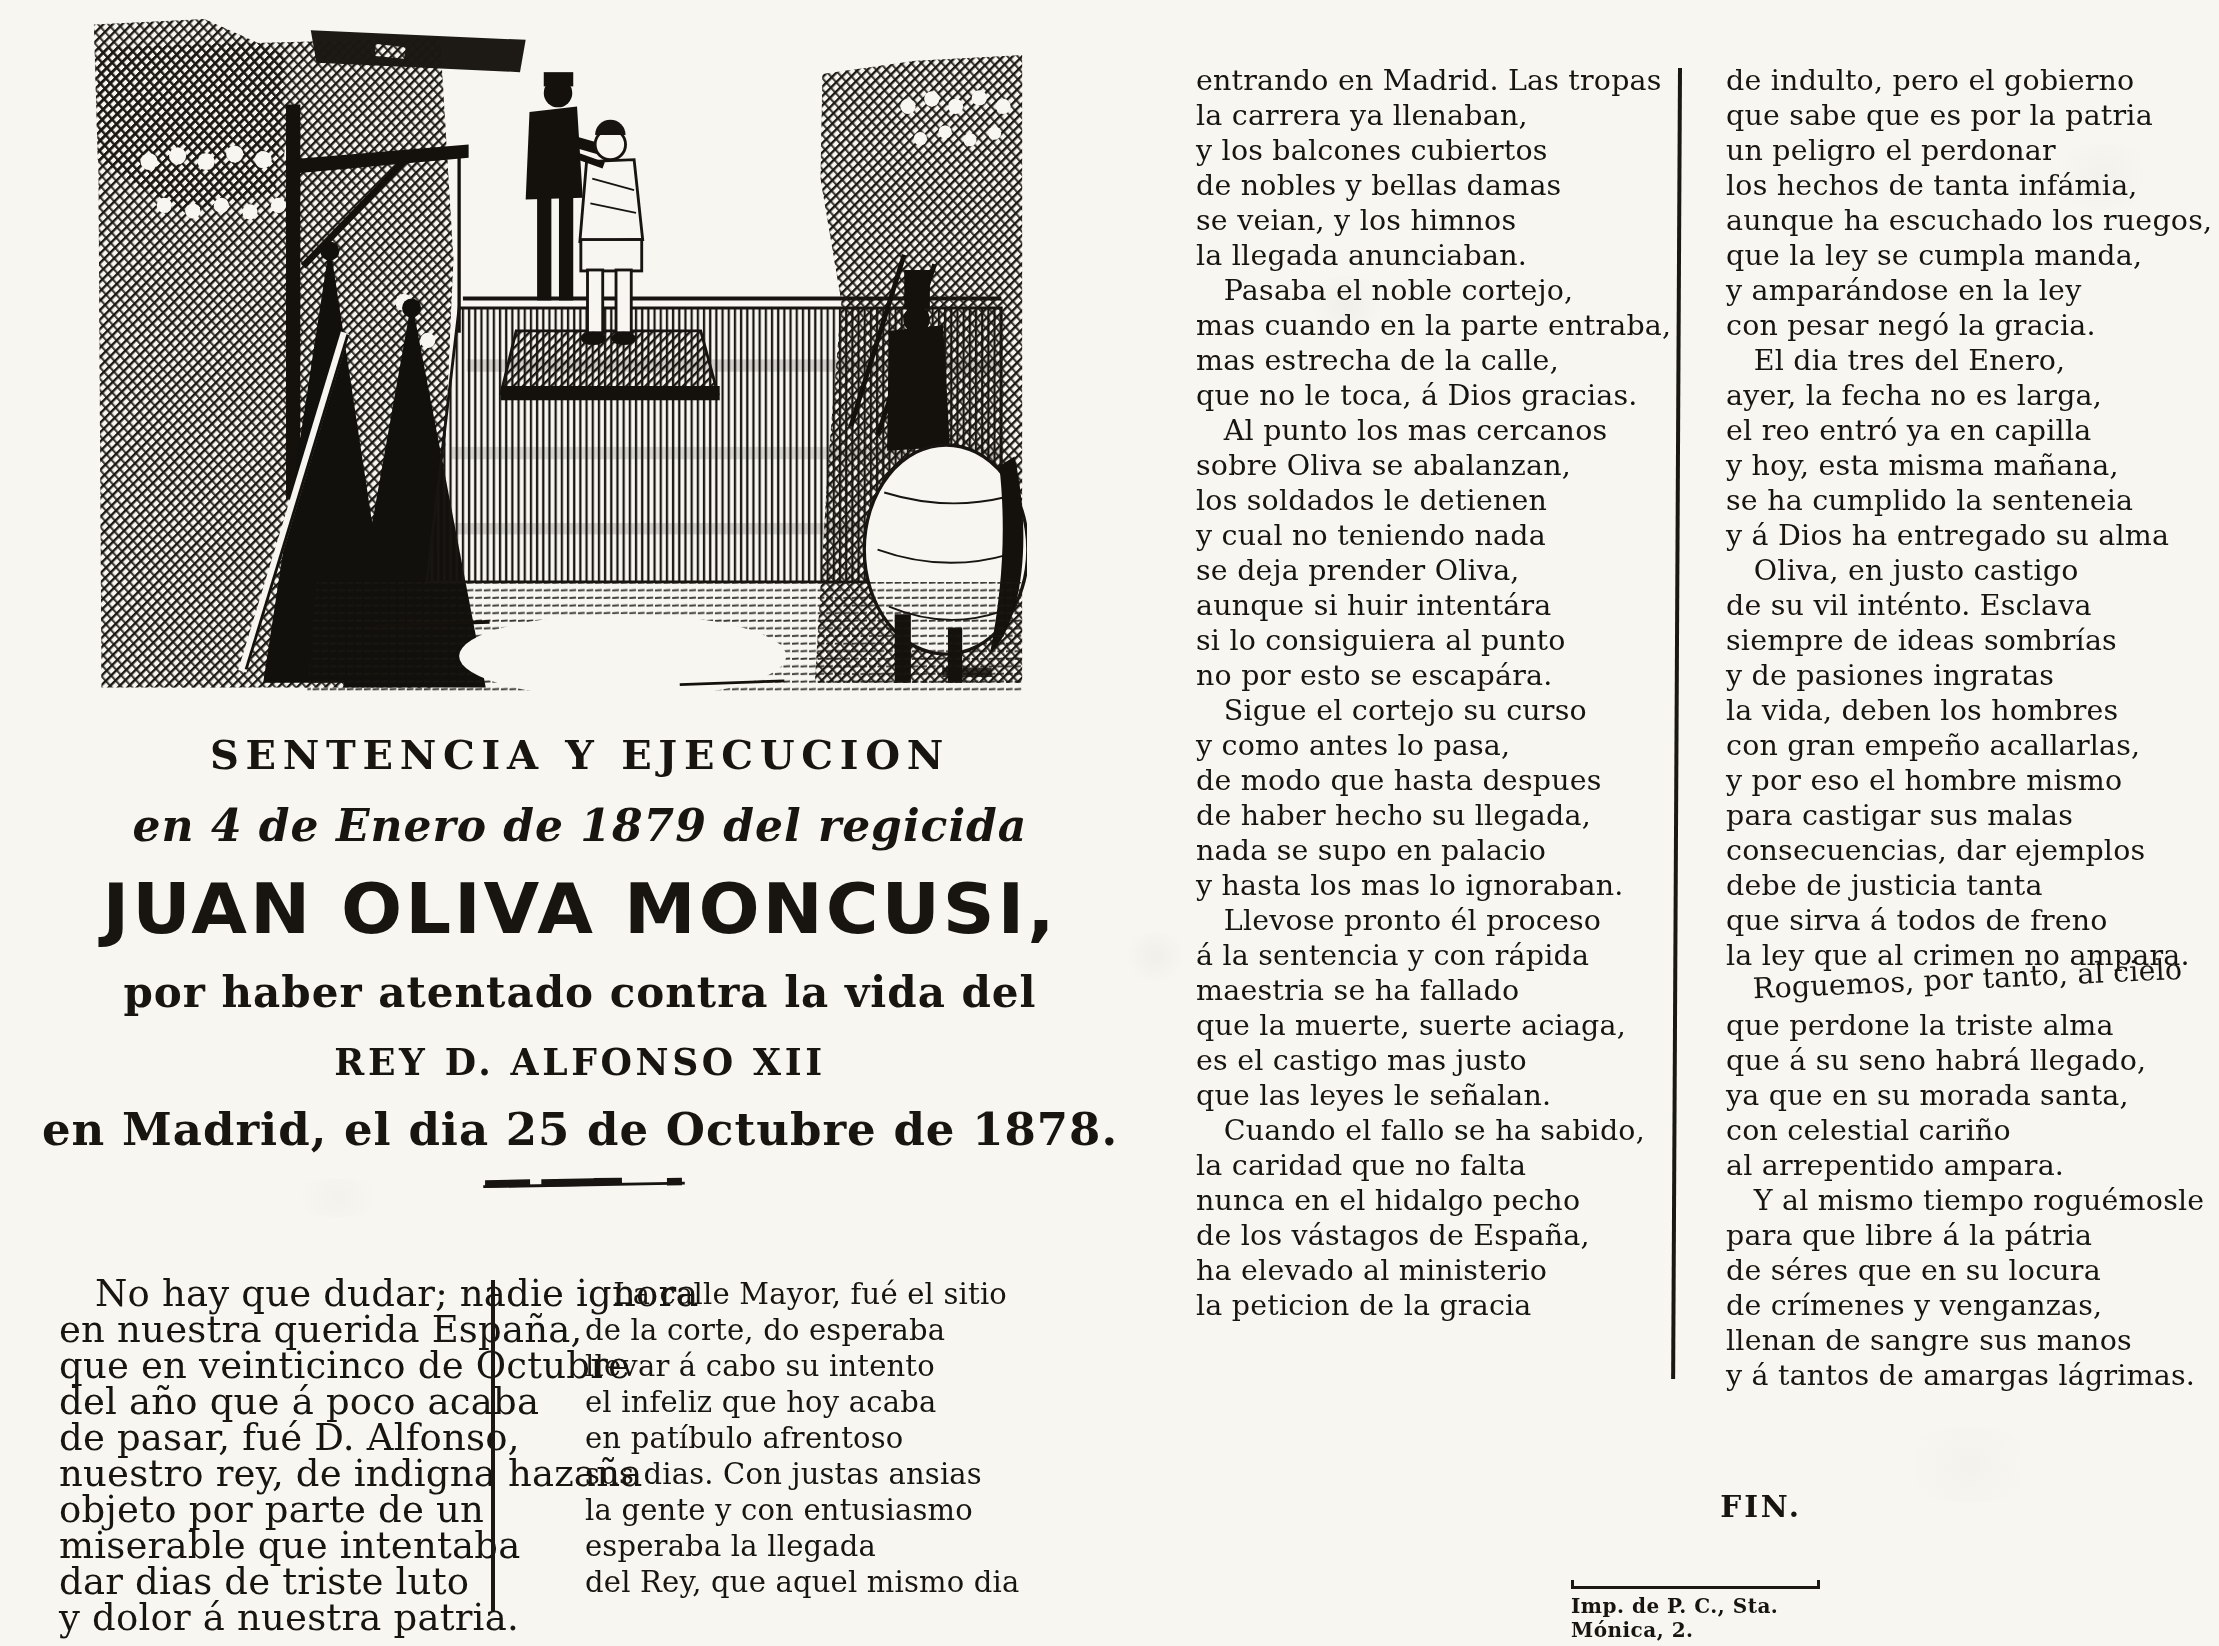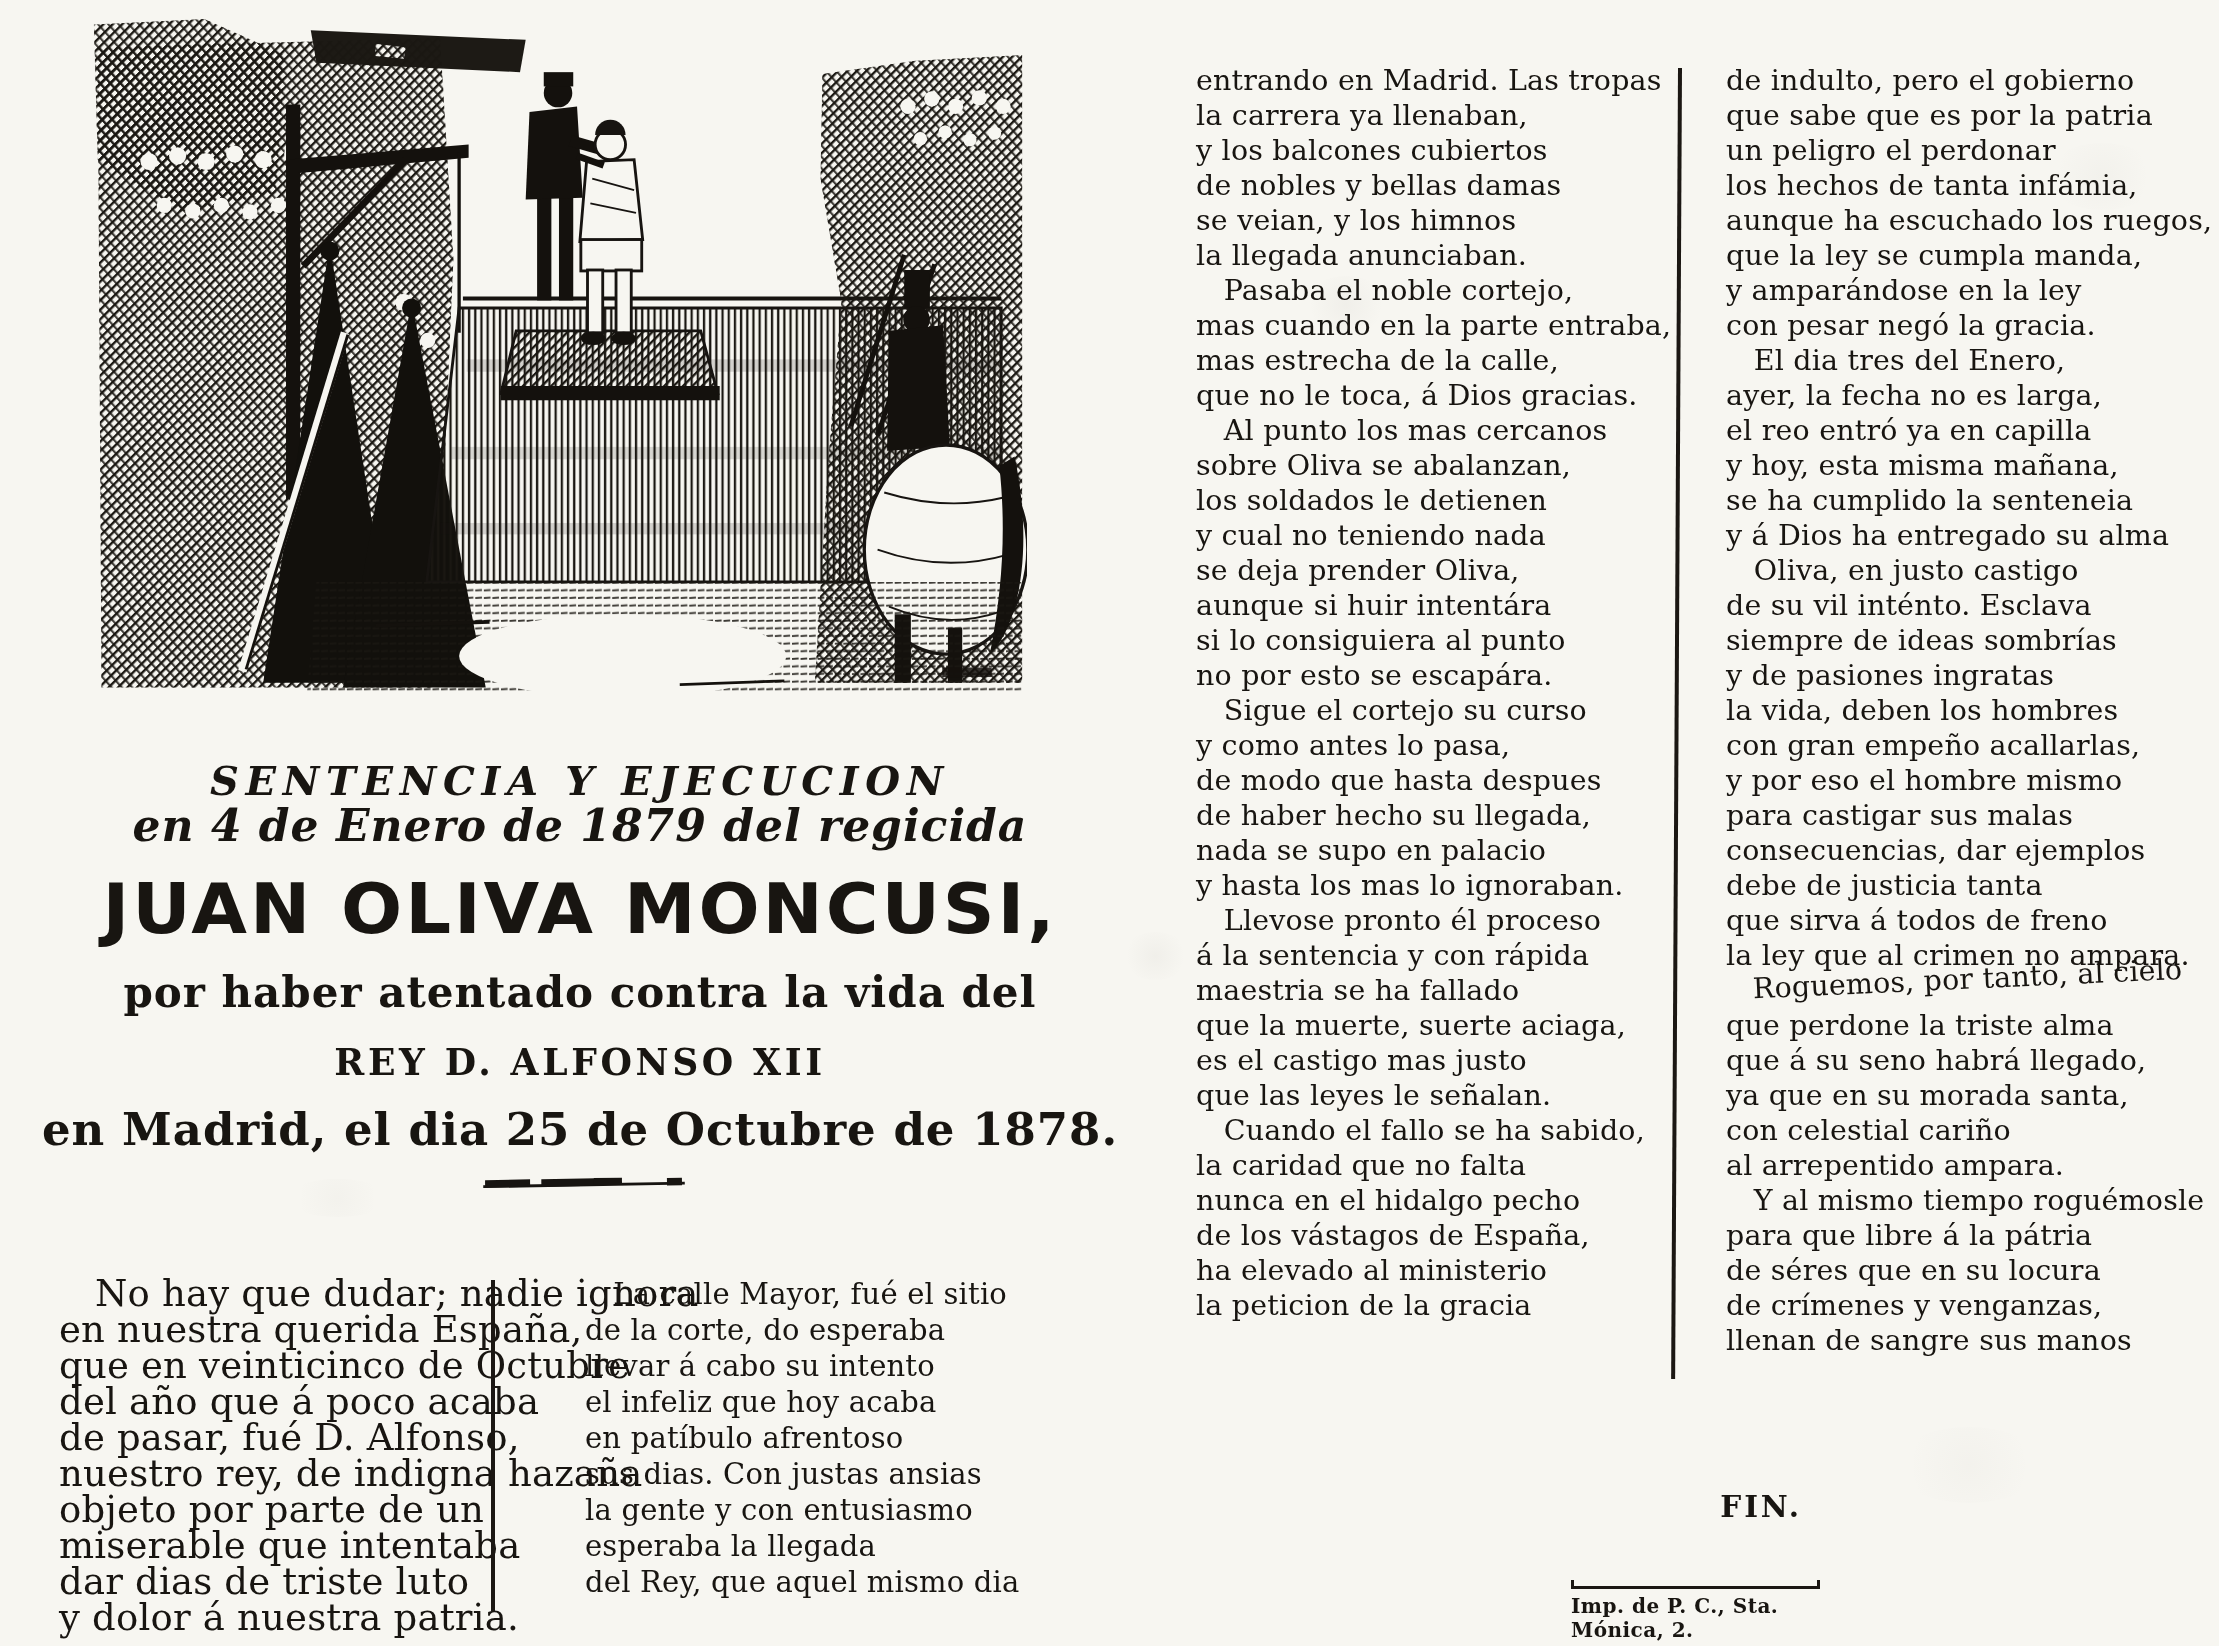--- a/index.html
+++ b/index.html
@@ -18,21 +18,21 @@
   .sm1{left:1303px;top:276px;width:86px;height:57px;}
   .sm2{left:2045px;top:143px;width:114px;height:67px;opacity:.07;}
   .sm3{left:1122px;top:932px;width:67px;height:48px;}
   .sm4{left:285px;top:1179px;width:105px;height:38px;opacity:.06;}
   .sm5{left:1893px;top:1427px;width:152px;height:76px;opacity:.06;}
 
   .woodcut{position:absolute;left:90px;top:17px;width:937px;height:680px;}
 
   .title-block{position:absolute;left:38px;top:0;width:1084px;text-align:center;}
   .t-line{position:absolute;left:0;width:100%;text-align:center;white-space:nowrap;}
-  .t1{top:757px;font-size:40px;font-weight:bold;letter-spacing:6.7px;font-style:italic;}
+  .t1{top:731px;font-size:40px;font-weight:bold;letter-spacing:6.7px;}
   .t2{top:800px;font-size:44px;font-weight:bold;font-style:italic;letter-spacing:1px;}
   .t3{top:867px;font-size:72px;font-weight:bold;font-family:"DejaVu Sans",sans-serif;letter-spacing:2.9px;transform:scaleY(.96);}
   .t4{top:968px;font-size:42px;font-weight:bold;letter-spacing:1px;}
   .t5{top:1039px;font-size:38px;font-weight:bold;letter-spacing:3.8px;transform:scaleX(.95);}
   .t6{top:1103px;font-size:45px;font-weight:bold;letter-spacing:1px;}
   .title-rule{position:absolute;left:444px;top:1176px;width:204px;height:15px;}
 
   .col{position:absolute;font-size:28.5px;line-height:35px;letter-spacing:0.2px;}
   .verse-line{white-space:pre;}
   .col1{left:59px;top:1276px;width:447px;line-height:36px;font-size:37px;}
@@ -298,20 +298,21 @@
       <div class="verse-line">que perdone la triste alma</div>
       <div class="verse-line">que á su seno habrá llegado,</div>
       <div class="verse-line">ya que en su morada santa,</div>
       <div class="verse-line">con celestial cariño</div>
       <div class="verse-line">al arrepentido ampara.</div>
       <div class="verse-line">   Y al mismo tiempo roguémosle</div>
       <div class="verse-line">para que libre á la pátria</div>
       <div class="verse-line">de séres que en su locura</div>
       <div class="verse-line">de crímenes y venganzas,</div>
       <div class="verse-line">llenan de sangre sus manos</div>
+      <div class="verse-line">y á tantos de amargas lágrimas.</div>
     </div>
 
   <div class="fin">FIN.</div>
   <div class="imprint-rule"></div>
   <div class="imprint">Imp. de P. C., Sta. Mónica, 2.</div>
 
 </div>
 
 
 </body></html>

